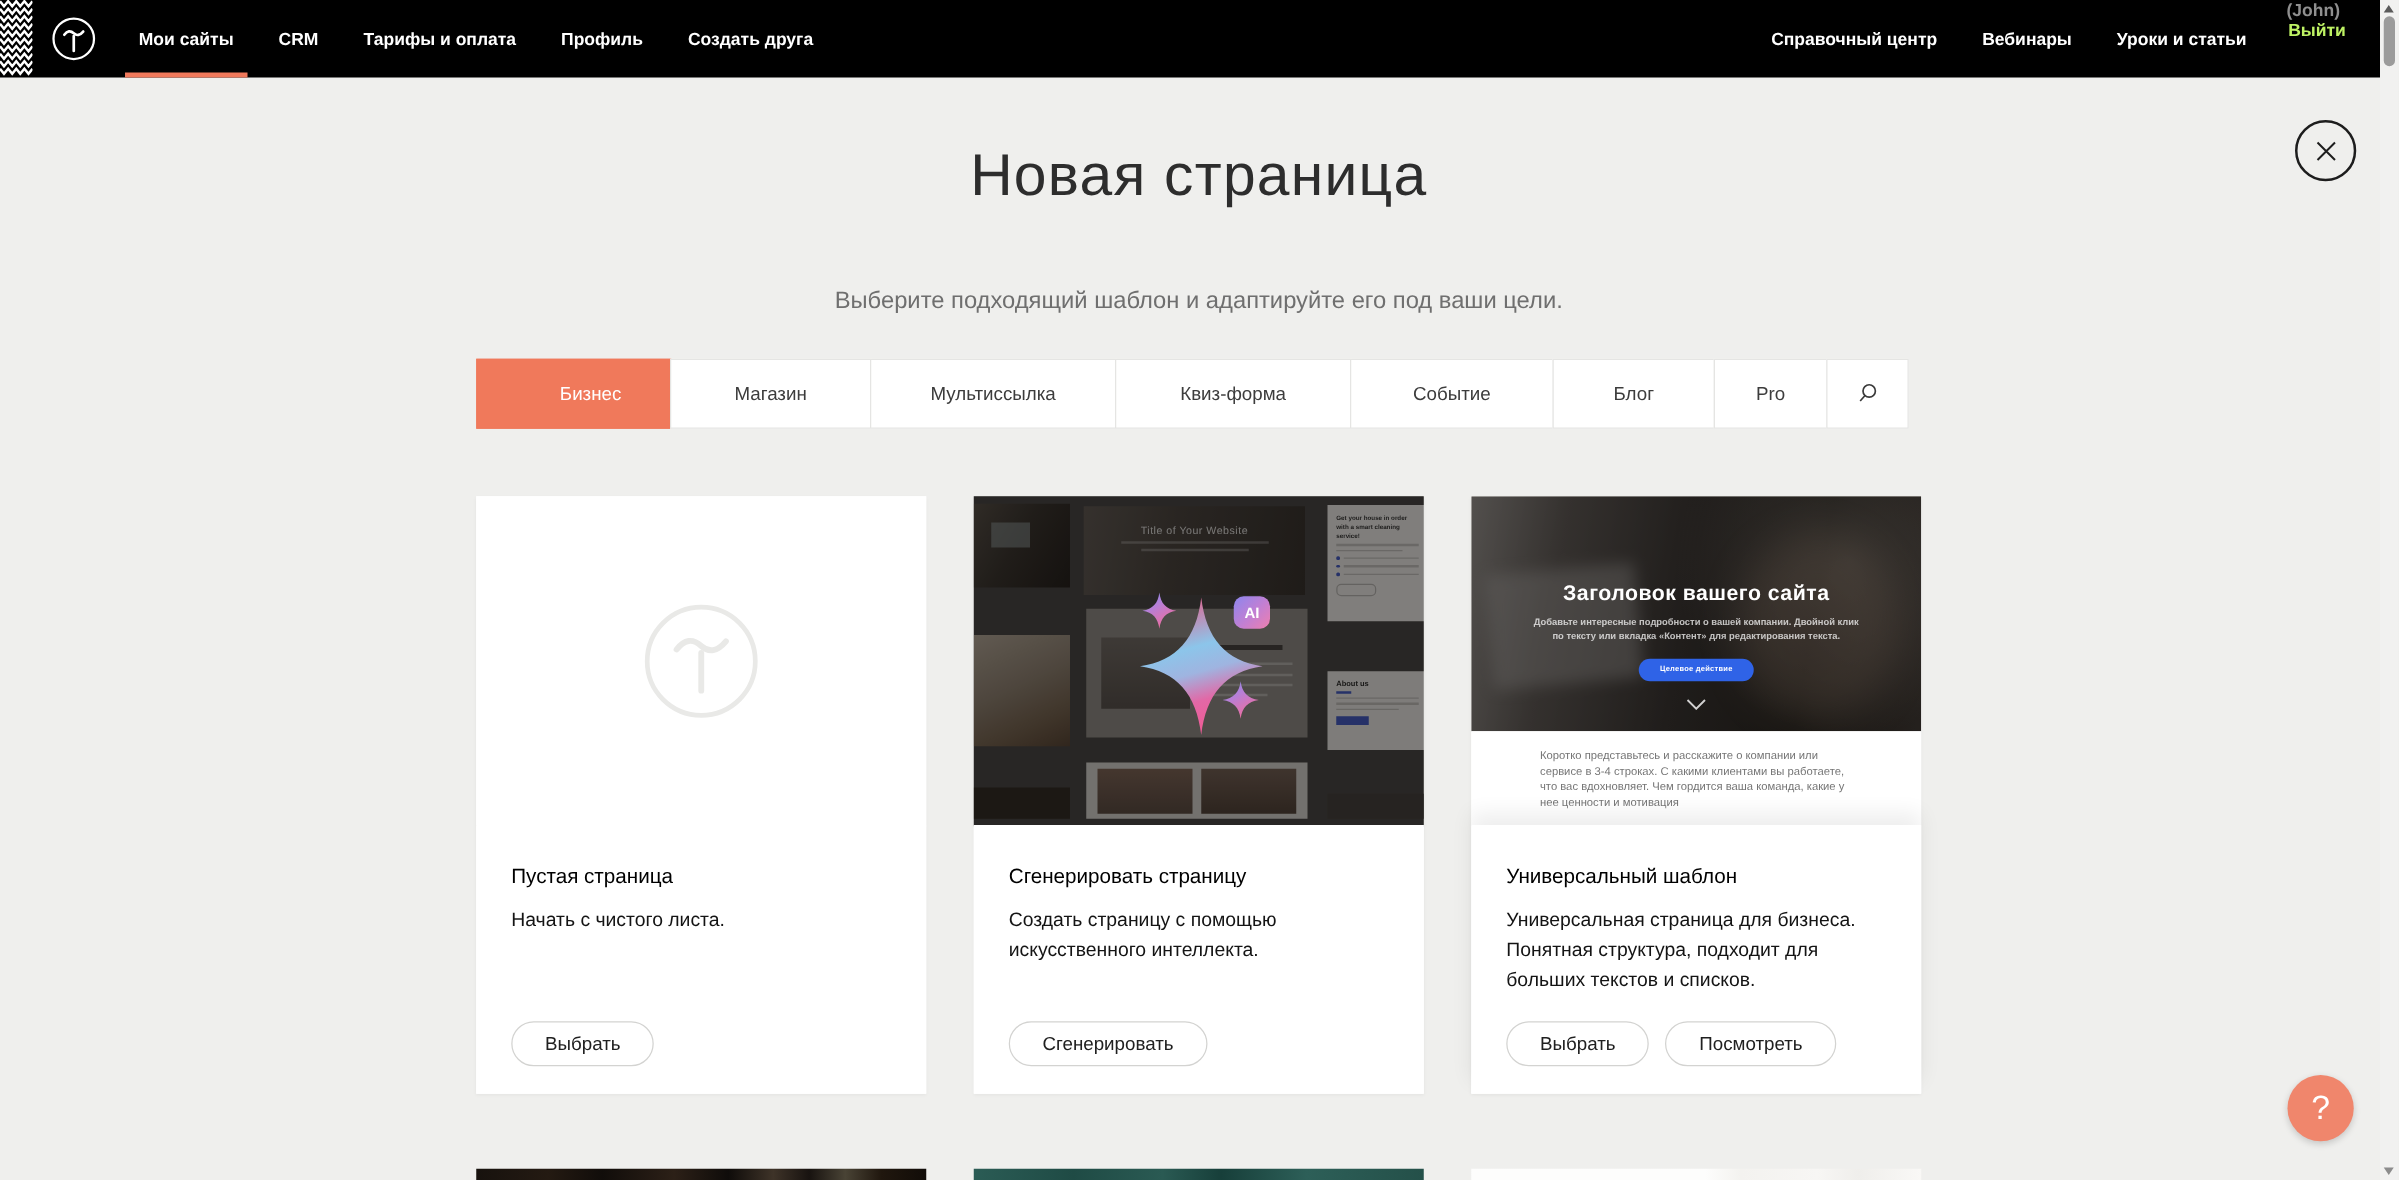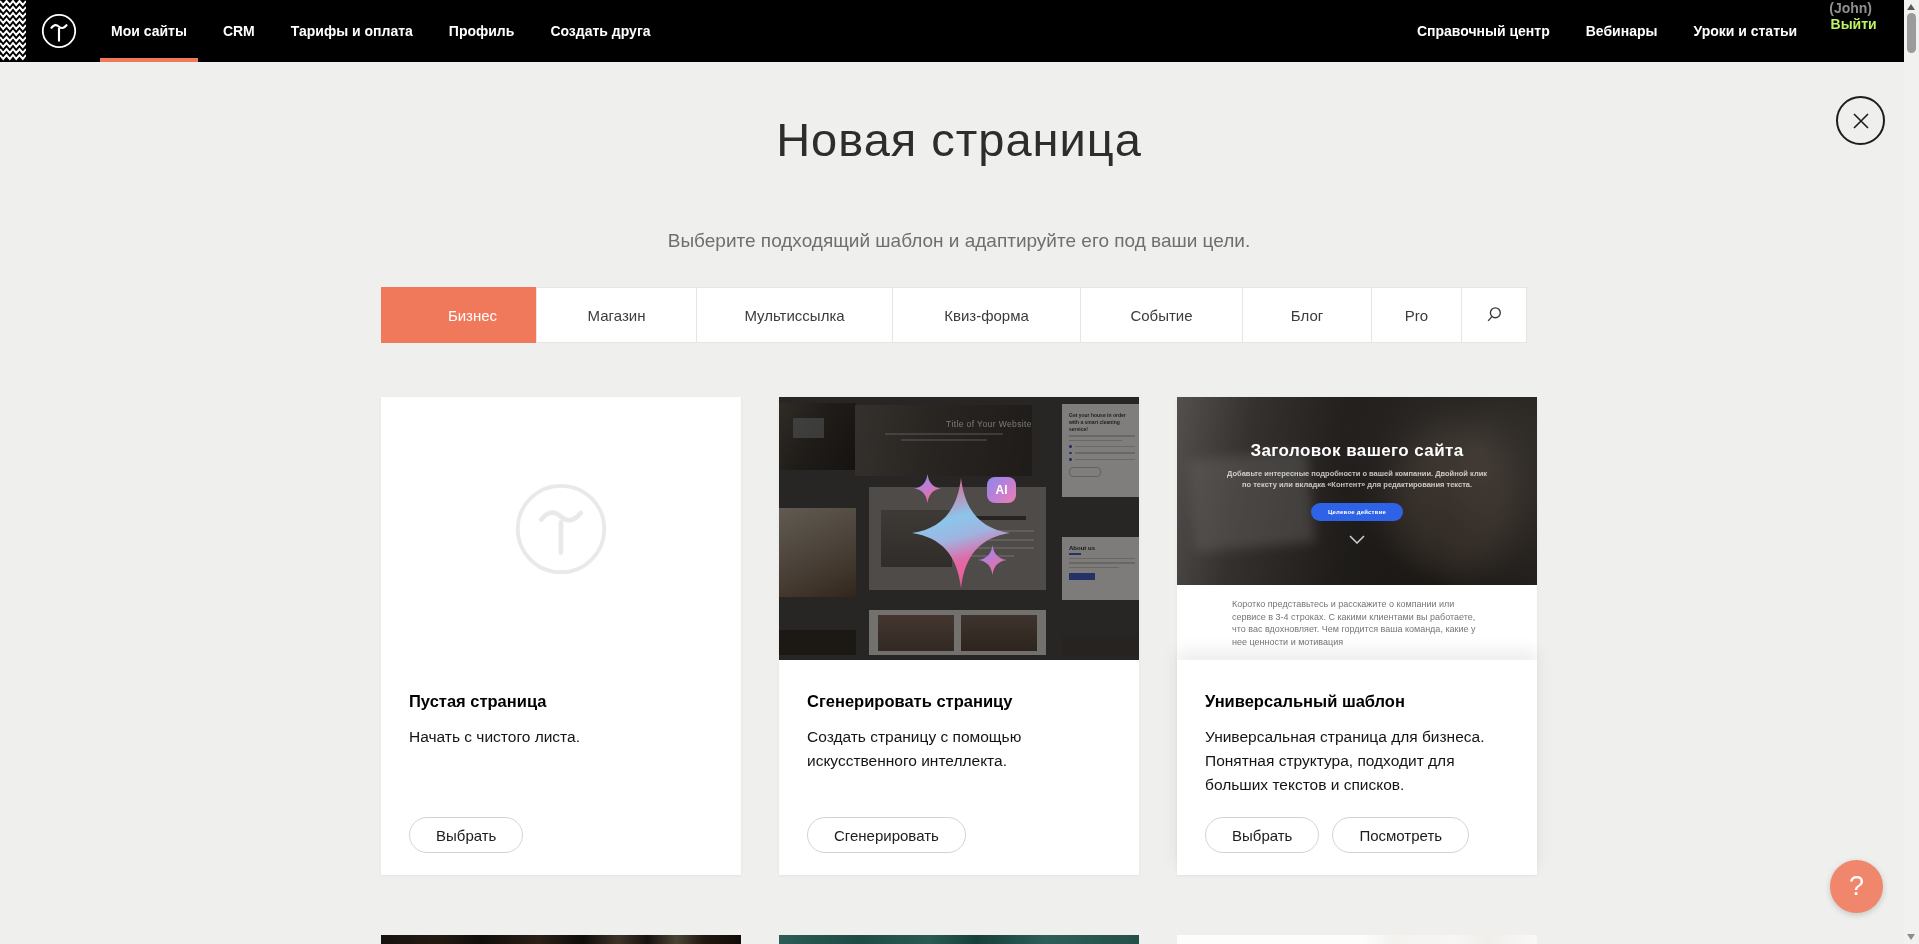--- a/index.html
+++ b/index.html
@@ -38,38 +38,38 @@
     display:flex;align-items:center;justify-content:center;font-size:15px;color:#3c3c3c;cursor:pointer;}
   .tab:first-child{margin-left:0;padding-left:27px;}
   .tab.selected{background:#F0795B;border-color:#F0795B;color:#fff;}
 
   
   .cards{position:absolute;top:397px;left:381px;display:flex;gap:38px;}
   .card{position:relative;width:360px;height:478px;background:#fff;box-shadow:0 1px 3px rgba(0,0,0,.05);}
   .card-media{position:relative;height:263px;overflow:hidden;border-bottom:1px solid #ececea;}
   .card-info{position:absolute;top:263px;left:0;right:0;bottom:0;background:#fff;padding:0 28px;box-sizing:border-box;}
   .card-info.shadowed{box-shadow:0 -10px 16px rgba(0,0,0,.07);}
-  .card-title{margin-top:32px;font-size:16.5px;font-weight:700;color:#000;}
+  .card-title{margin-top:32px;font-size:16.5px;font-weight:400;color:#000;}
   .card-desc{margin-top:14px;font-size:15.5px;line-height:1.55;color:#141414;max-width:300px;}
   .card-buttons{position:absolute;left:28px;bottom:22px;display:flex;gap:13px;}
   .pill{height:36px;padding:0 26px;border:1px solid #d3d3d1;border-radius:19px;background:#fff;
     font-size:15px;color:#202020;display:inline-flex;align-items:center;cursor:pointer;
     font-family:"Liberation Sans","DejaVu Sans",sans-serif;}
 
   
   .blank-media{display:flex;align-items:center;justify-content:center;background:#fff;}
 
   
   .collage{background:#403e3d;}
   .tile{position:absolute;}
   .t-office{left:0;top:6;width:77px;height:67px;top:6px;background:linear-gradient(120deg,#4f4840 0%,#2f2a25 45%,#181310 100%);}
   .t-office .glow{position:absolute;left:18%;top:22%;width:40%;height:30%;background:#97a4a5;opacity:.55;}
   .t-room{left:0;top:111px;width:77px;height:89px;background:linear-gradient(155deg,#b6aa9a 0%,#8e8070 45%,#6e5a45 78%,#513d2d 100%);}
   .t-people-a{left:0;top:233px;width:77px;height:25px;background:#262019;}
-  .t-hero{left:76px;top:8px;width:177px;height:71px;background:linear-gradient(100deg,#5b544e 0%,#423c37 40%,#2c2723 100%);text-align:right;}
+  .t-hero{left:88px;top:8px;width:177px;height:71px;background:linear-gradient(100deg,#5b544e 0%,#423c37 40%,#2c2723 100%);text-align:center;}
   .t-hero .ttl{margin-top:14px;font-size:8.5px;letter-spacing:.4px;color:rgba(255,255,255,.88);}
   .t-hero .ln{height:2px;background:rgba(255,255,255,.28);margin:4px auto 0;}
   .t-feature{left:90px;top:90px;width:177px;height:103px;background:#8e8a86;}
   .t-feature .ph{position:absolute;left:7%;top:22%;width:40%;height:56%;background:linear-gradient(#6d6661,#514b46);}
   .t-feature .hd{position:absolute;left:55%;top:28%;width:60px;height:4px;background:#3d3a37;}
   .t-feature .ln{position:absolute;left:55%;width:68px;height:2px;background:#b6b3af;}
   .t-party{left:90px;top:213px;width:177px;height:45px;background:#dcd9d5;}
   .t-party .p1{position:absolute;left:5%;top:10%;width:43%;height:80%;background:linear-gradient(#7b6051,#54443b);}
   .t-party .p2{position:absolute;left:52%;top:10%;width:43%;height:80%;background:linear-gradient(#6f5b4f,#4a3a30);}
   .t-textcard{left:283px;top:7px;width:80px;height:93px;background:#f6f5f3;padding:8px 7px;box-sizing:border-box;}
@@ -94,21 +94,21 @@
   
   .tpl-hero{position:relative;height:188px;overflow:hidden;
     background:
       radial-gradient(circle at 84% 28%, rgba(210,198,185,.28), rgba(0,0,0,0) 42%),
       linear-gradient(100deg,#8a857f 0%,#56504a 20%,#322d28 48%,#242019 74%,#3a332c 100%);}
   .tpl-hero .patch-a{position:absolute;left:14px;top:58px;width:120px;height:92px;background:#a7a39e;
     opacity:.45;transform:rotate(-5deg);filter:blur(6px);}
   .tpl-hero .patch-b{position:absolute;right:18px;top:30px;width:130px;height:150px;border-radius:50%;
     background:#c8a68c;opacity:.22;filter:blur(16px);}
   .tpl-hero .shade{position:absolute;inset:0;background:rgba(8,8,10,.42);}
-  .tpl-hero .h-title{position:relative;margin-top:44px;text-align:center;color:#fff;font-size:17px;font-weight:700;letter-spacing:.4px;}
+  .tpl-hero .h-title{position:relative;margin-top:68px;text-align:center;color:#fff;font-size:17px;font-weight:700;letter-spacing:.4px;}
   .tpl-hero .h-sub{position:relative;width:262px;margin:7px auto 0;text-align:center;
     font-size:7.5px;line-height:1.5;color:rgba(255,255,255,.72);font-weight:bold;}
   .tpl-hero .h-btn{position:relative;width:92px;height:18px;border-radius:9px;background:#2f63e7;
     margin:12px auto 0;display:flex;align-items:center;justify-content:center;
     color:#fff;font-size:6px;font-weight:700;letter-spacing:.2px;}
   .tpl-hero .h-chevron{position:relative;margin:14px auto 0;width:16px;display:block;}
   .tpl-body{position:relative;height:75px;background:#fff;}
   .tpl-body .txt{width:250px;margin:0 auto;padding-top:13px;font-size:9px;line-height:1.4;color:#757575;}
   .tpl-body::after{content:"";position:absolute;left:0;right:0;bottom:0;height:16px;
     background:linear-gradient(rgba(255,255,255,0),#ffffff);}

